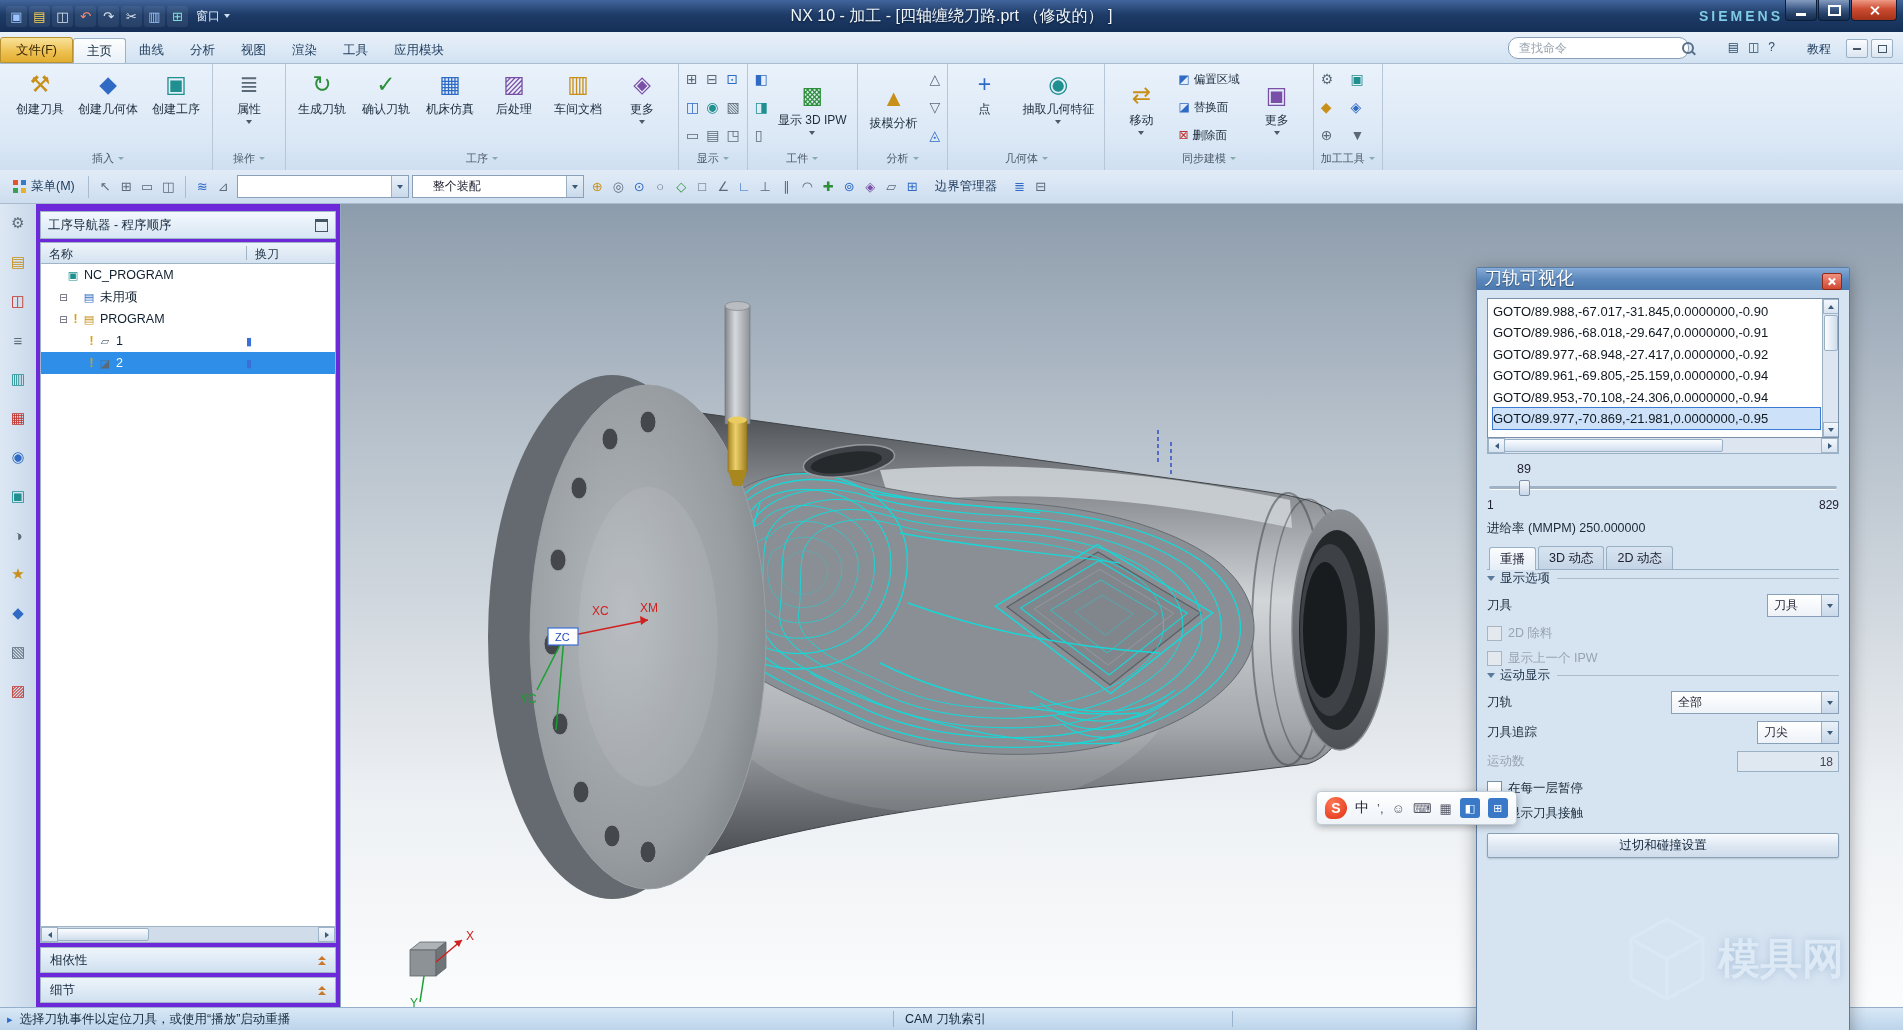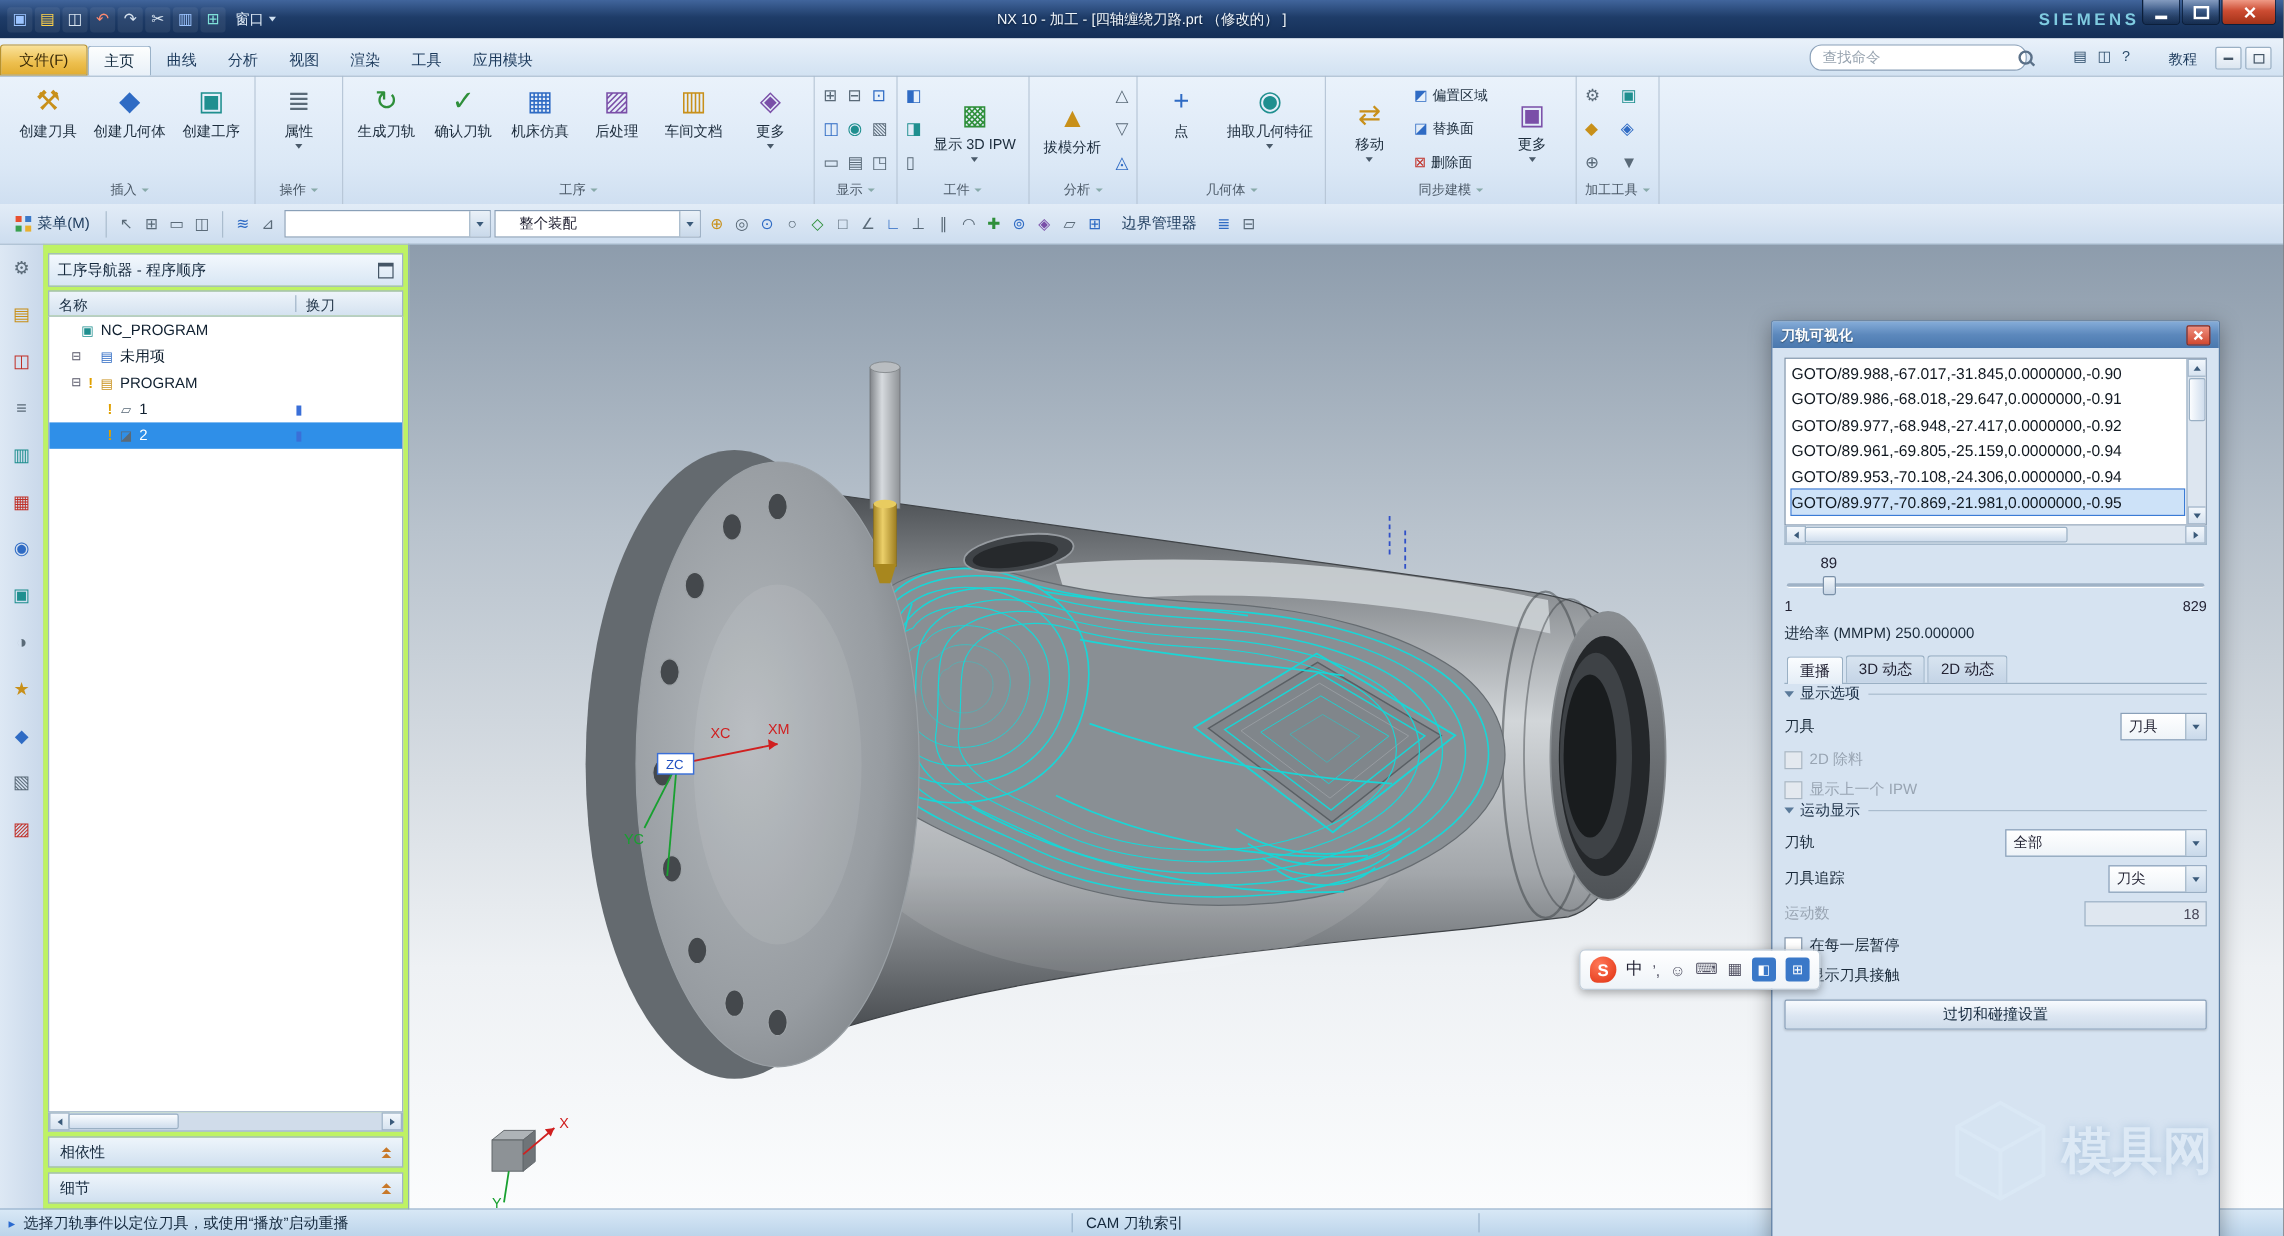--- a/index.html
+++ b/index.html
@@ -12,21 +12,21 @@
   
   .titlebar{position:absolute;left:0;top:0;right:0;height:32px;
     background:linear-gradient(#41659c,#1e3c68 45%,#142e56);display:flex;align-items:center;color:#fff;z-index:30}
   .titlebar .gold{color:#ffd34a}.titlebar .blue{color:#9cc4ff}.titlebar .slate{color:#d8e4f0}
   .titlebar .red{color:#ff8a70}.titlebar .teal{color:#7fe0d8}
   .qat{display:flex;align-items:center;gap:2px;padding-left:6px;z-index:2}
   .qicon{width:21px;height:21px;display:flex;align-items:center;justify-content:center;font-size:13px;
     border-radius:3px;background:rgba(255,255,255,.07)}
   .caret{width:0;height:0;border-left:3px solid transparent;border-right:3px solid transparent;border-top:4px solid #cfe0f0}
   .win-label{font-size:12px;color:#dce8f4;margin-left:8px;display:flex;align-items:center;gap:4px}
-  .title-text{position:absolute;left:0;right:0;text-align:center;font-size:12px;color:#f0f6fc;
+  .title-text{position:absolute;left:0;right:0;text-align:center;font-size:16px;color:#f0f6fc;
     text-shadow:0 1px 2px #0a1a30;pointer-events:none}
   .brand{position:absolute;right:120px;top:8px;font-size:14px;font-weight:bold;letter-spacing:3px;color:#7fcbe0}
   .winbtns{position:absolute;right:6px;top:0;display:flex;z-index:2}
   .wbtn{width:30px;height:20px;border:1px solid #0c1f3a;border-top:none;border-radius:0 0 4px 4px;
     background:linear-gradient(rgba(255,255,255,.35),rgba(255,255,255,.08) 45%,rgba(0,0,0,.18));
     display:flex;align-items:center;justify-content:center;margin-left:1px}
   .wbtn.close{width:44px;background:linear-gradient(#ef9a86,#cc4c32 45%,#a33218)}
   .sh-min{width:10px;height:3px;background:#fff;margin-top:8px}
   .sh-max{width:9px;height:7px;border:2px solid #fff}
   .sh-x{position:relative;width:11px;height:11px}
@@ -100,21 +100,21 @@
   .combo-arr i{width:0;height:0;border-left:3.5px solid transparent;border-right:3.5px solid transparent;
     border-top:4px solid #3a5a7a}
   .boundary-btn{padding:2px 9px;font-size:12.5px}
   
   .workspace{position:absolute;left:0;top:203px;right:0;bottom:22px}
   .leftbar{position:absolute;left:0;top:0;width:36px;bottom:0;
     background:linear-gradient(90deg,#dde8f4,#c9d8ea);border-right:1px solid #a8bccf;
     display:flex;flex-direction:column;align-items:center;padding-top:8px;gap:15px}
   .lbicon{width:24px;height:24px;display:flex;align-items:center;justify-content:center;font-size:15px}
   
-  .navigator{position:absolute;left:36px;top:0;width:304px;bottom:0;background:#bef264;
+  .navigator{position:absolute;left:36px;top:0;width:304px;bottom:0;background:#6d28d9;
     border-right:1px solid #8fa8c0;display:flex;flex-direction:column;z-index:10}
   .nav-header{height:26px;margin:8px 4px 0;background:linear-gradient(#f3f8fd,#d8e6f4);
     border:1px solid #a0b4c8;display:flex;align-items:center;font-size:12.5px;color:#14283c;
     padding:0 7px;justify-content:space-between}
   .nav-winicon{width:11px;height:9px;border:1px solid #456;border-top:3px solid #456}
   .nav-colhead{height:20px;margin:3px 4px 0;background:linear-gradient(#eef4fa,#d4e2f0);
     border:1px solid #a0b4c8;position:relative;font-size:12px;color:#203448}
   .nav-colhead .c1{position:absolute;left:8px;top:3px}
   .nav-colhead .c2{position:absolute;left:205px;top:3px;padding-left:8px;border-left:1px solid #a0b4c8;height:14px}
   .nav-tree{flex:1;margin:0 4px;background:#fff;border:1px solid #a0b4c8;border-top:none;
@@ -148,22 +148,22 @@
     border-bottom:4px solid #c87828}
   
   .viewport{position:absolute;left:340px;top:0;right:0;bottom:0;
     background:linear-gradient(#8d9cac,#b9c3cd 30%,#eef1f4 75%,#fbfcfd)}
   .viewport svg{position:absolute;left:0;top:0}
   svg text{font-family:"Liberation Sans","DejaVu Sans",sans-serif}
   
   .dialog{position:absolute;left:1476px;top:64px;width:372px;height:945px;z-index:40;
     background:#d6e3f1;border:1px solid #5a7ca2;border-radius:2px;box-shadow:0 4px 18px rgba(0,0,0,.35);
     display:flex;flex-direction:column}
-  .dtitle{height:22px;background:linear-gradient(#85acd8,#5c88bc 50%,#4a78ae);display:flex;align-items:center;
-    color:#fff;font-size:12px;font-weight:bold;padding:0 7px;text-shadow:0 1px 1px #2a4a6a;flex:none}
+  .dtitle{height:22px;background:linear-gradient(#85acd8,#5c88bc 50%,#4a78ae);display:flex;align-items:flex-end;
+    color:#fff;font-size:18px;font-weight:normal;padding:0 7px;text-shadow:0 1px 1px #2a4a6a;flex:none}
   .dclose{margin-left:auto;width:18px;height:15px;background:linear-gradient(#f09080,#d04830);
     border:1px solid #902818;border-radius:2px;position:relative}
   .dclose::before,.dclose::after{content:"";position:absolute;left:8px;top:3px;width:1.6px;height:9px;background:#fff}
   .dclose::before{transform:rotate(45deg)}.dclose::after{transform:rotate(-45deg)}
   .dbody{flex:1;display:flex;flex-direction:column;padding:8px 10px 10px;min-height:0}
   .gotolist{position:relative;background:#fff;border:1px solid #7a90a8;height:134px;overflow:hidden;
     padding:2px 18px 2px 5px;flex:none}
   .gline{font-size:13px;line-height:21.4px;white-space:nowrap;color:#101820}
   .gline.sel{background:#cde2f8;outline:1px solid #3a7bd5}
   .vscroll{position:absolute;right:0;top:0;bottom:0;width:15px;background:#dde6f0;border-left:1px solid #9ab0c4}

